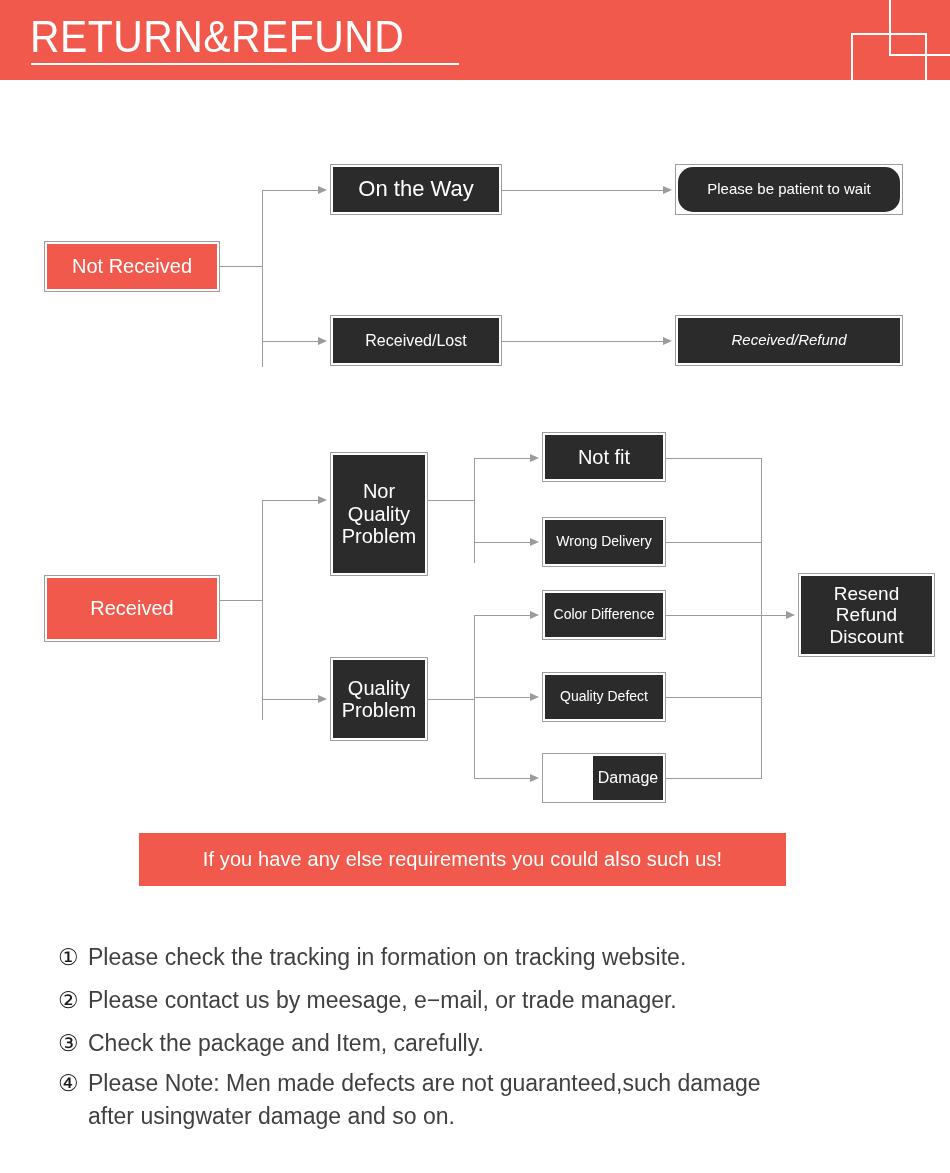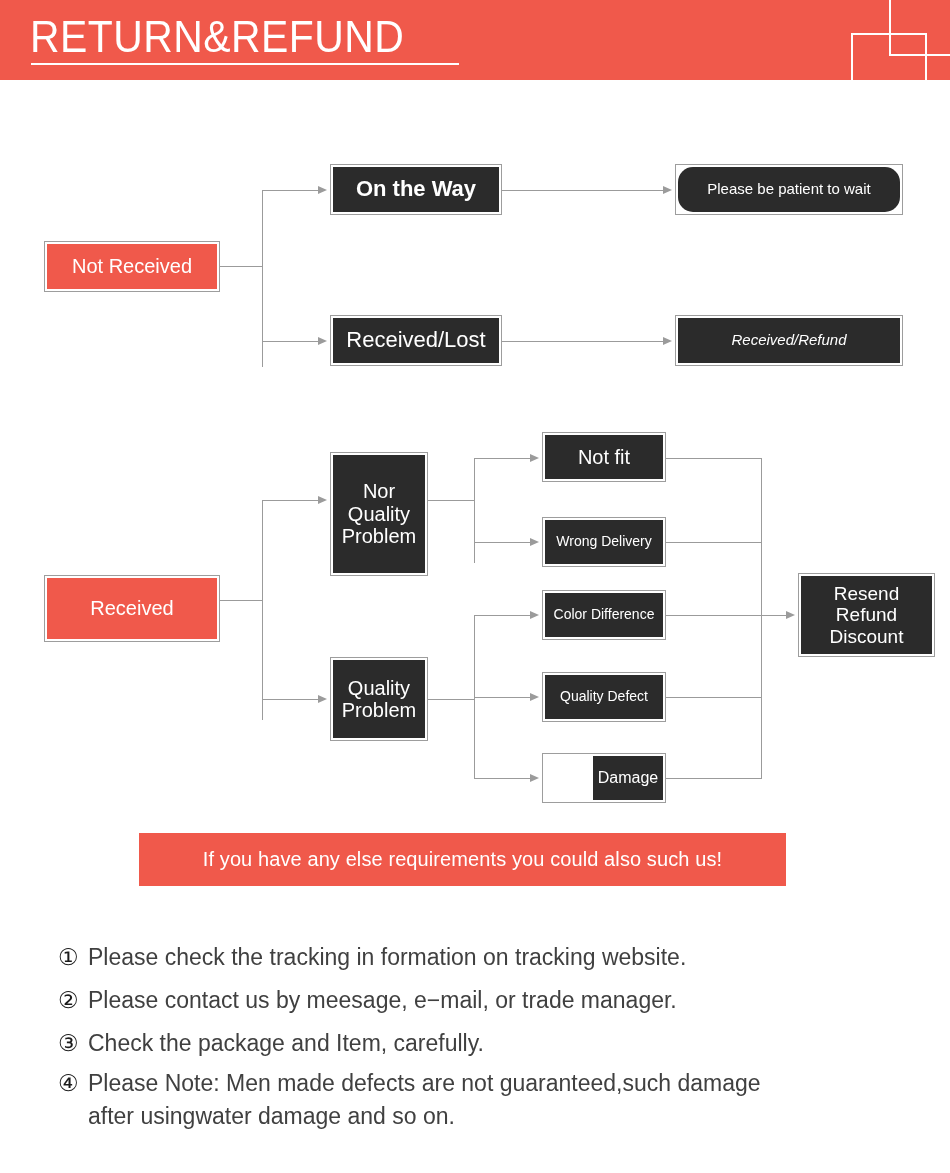--- a/index.html
+++ b/index.html
@@ -155,25 +155,25 @@
   </div>
 
   <div class="ln h" style="left:220px; top:186px; width:43px;"></div>
   <div class="ln v" style="left:262px; top:110px; height:177px;"></div>
   <div class="ln h" style="left:262px; top:110px; width:56px;"></div>
   <div class="ln h" style="left:262px; top:261px; width:56px;"></div>
   <div class="arrow" style="left:318px; top:106px;"></div>
   <div class="arrow" style="left:318px; top:257px;"></div>
 
   <div class="node dark" style="left:330px; top:84px; width:172px; height:51px;">
-    <div class="node-inner" style="font-size:22px;font-weight:bold;">On the Way</div>
+    <div class="node-inner" style="font-size:22px;">On the Way</div>
   </div>
 
   <div class="node dark" style="left:330px; top:235px; width:172px; height:51px;">
-    <div class="node-inner" style="font-size:22px;">Received/Lost</div>
+    <div class="node-inner" style="font-size:16px;">Received/Lost</div>
   </div>
 
   <div class="ln h" style="left:502px; top:110px; width:161px;"></div>
   <div class="arrow" style="left:663px; top:106px;"></div>
   <div class="ln h" style="left:502px; top:261px; width:161px;"></div>
   <div class="arrow" style="left:663px; top:257px;"></div>
 
   <div class="node dark" style="left:675px; top:84px; width:228px; height:51px;">
     <div class="node-inner" style="font-size:15px;border-radius:15px;">Please be patient to wait</div>
   </div>

